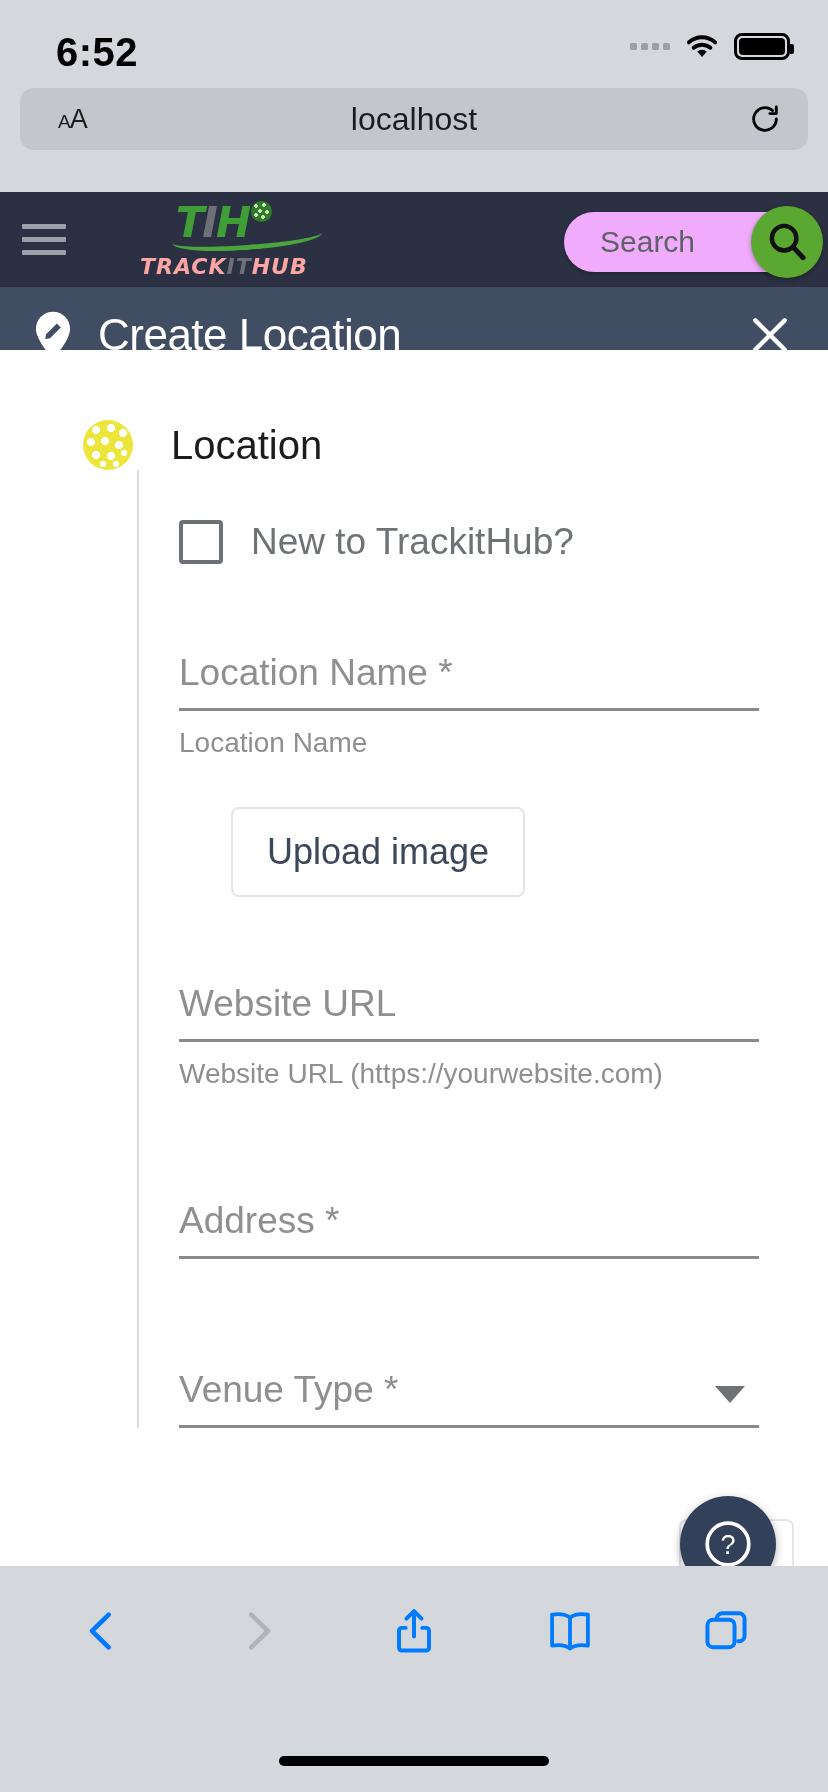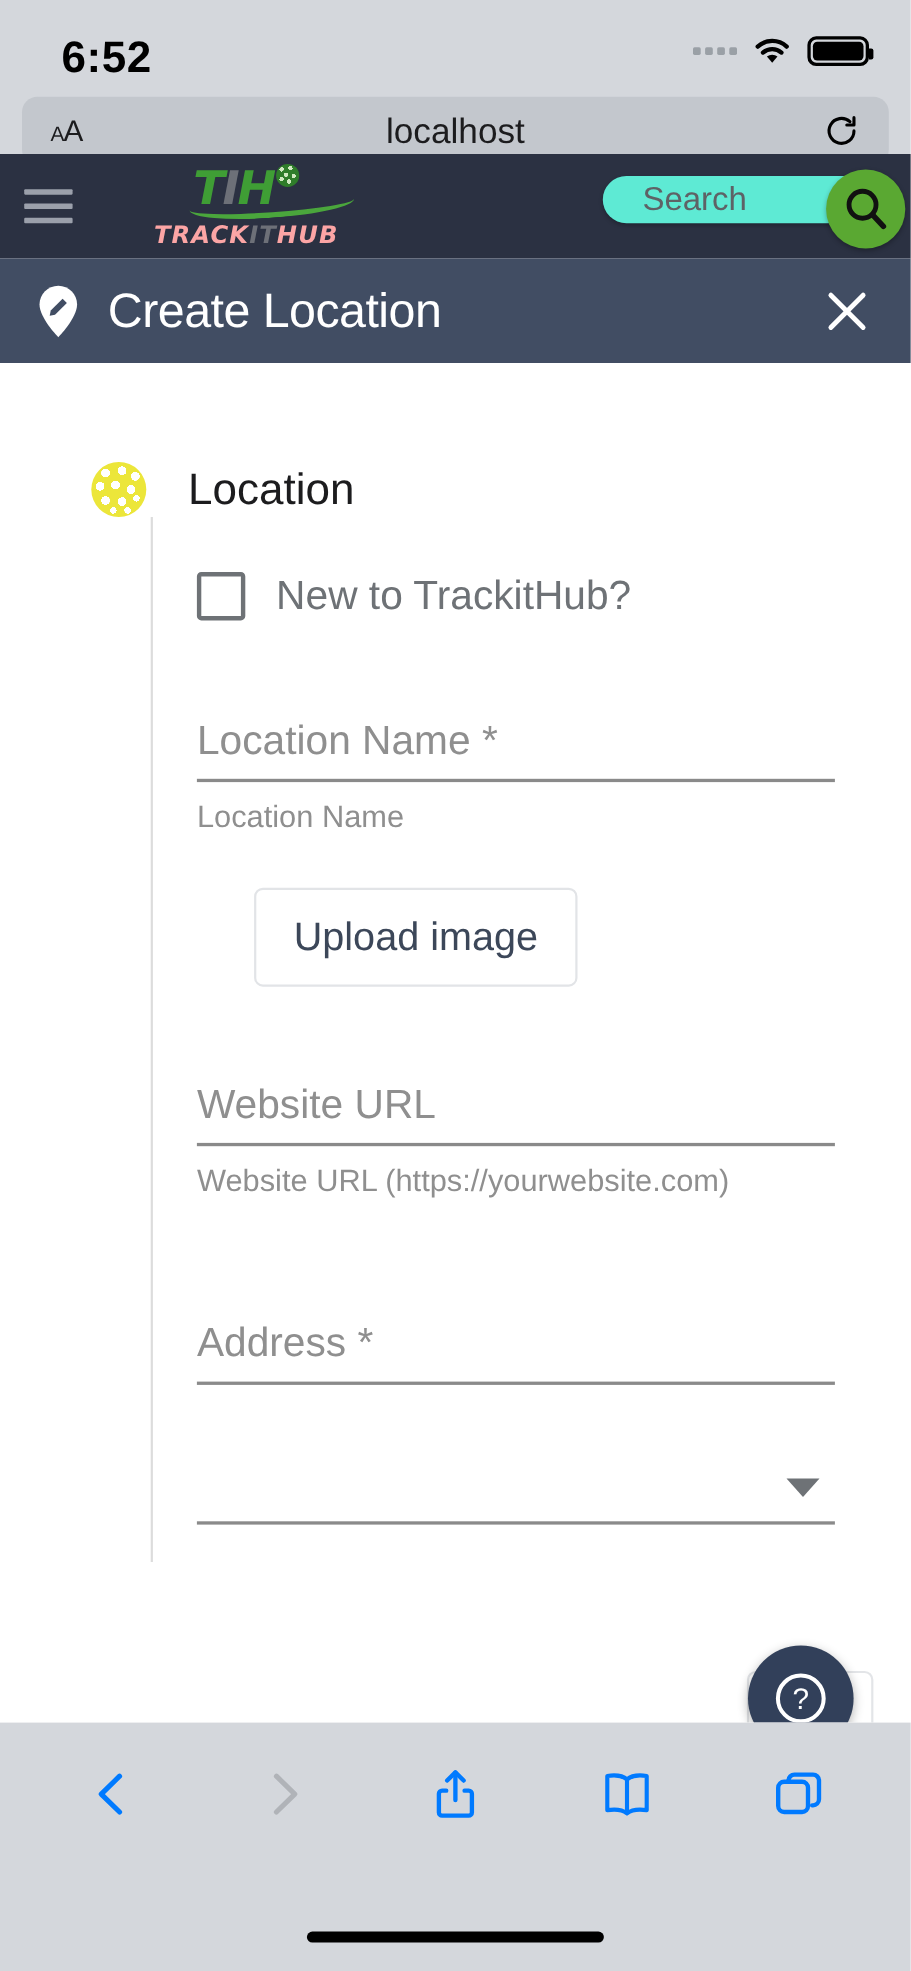--- a/index.html
+++ b/index.html
@@ -6,21 +6,21 @@
   html,body { width:828px; height:1792px; }
   body {
     font-family:"Liberation Sans", sans-serif;
     background:#ffffff;
     overflow:hidden;
     position:relative;
   }
 
   
   .status-bar{
-    height:140px; background:#d4d7dc;
+    height:192px; background:#d4d7dc;
     position:relative;
   }
   .status-time{
     position:absolute; left:56px; top:30px;
     font-size:40px; font-weight:600; color:#000;
     letter-spacing:.5px;
   }
   .status-right{
     position:absolute; right:38px; top:32px;
     display:flex; align-items:center; gap:14px;
@@ -37,21 +37,21 @@
     width:4px; height:10px; background:#000; border-radius:0 2px 2px 0;
   }
   .batt i{ display:block; width:100%; height:100%; background:#000; border-radius:4px;}
 
   
   .url-bar{
     position:absolute; left:20px; top:88px; right:20px; height:62px;
     background:#c3c7cd; border-radius:14px;
     display:flex; align-items:center; padding:0 26px;
   }
-  .aa-ico{ font-size:27px; color:#1c1c1e; letter-spacing:-1px; }
+  .aa-ico{ font-size:27px; color:#1c1c1e; letter-spacing:-1px;margin-left:12px; }
   .aa-ico .small{ font-size:19px; }
   .url-text{
     position:absolute; left:0; right:0; text-align:center;
     font-size:32px; color:#1c1c1e;
   }
   .reload-ico{ margin-left:auto; width:34px; height:34px; z-index:2;}
 
   
   .app-header{
     height:95px; background:#2b3142;
@@ -97,22 +97,22 @@
     font-size:22px; font-weight:bold; font-style:italic;
     letter-spacing:1px; margin-top:12px;
   }
   .logo-sub .g{ color:#fca5a5;} .logo-sub .gy{ color:#6d7078;}
 
   .search-wrap{
     position:absolute; right:30px; top:20px;
     width:250px; height:60px;
   }
   .search-field{
-    position:absolute; left:0; top:0; width:250px; height:43px;
-    background:#5eead4; border-radius:30px;
+    position:absolute; left:16px; top:0; width:250px; height:60px;
+    background:#f0abfc; border-radius:30px;
     display:flex; align-items:center; padding-left:36px;
     font-size:30px; color:#5e6266;
     box-shadow:0 2px 4px rgba(0,0,0,.25);
   }
   .search-btn{
     position:absolute; right:-25px; top:-6px;
     width:72px; height:72px; border-radius:50%;
     background:#5aa832; display:flex; align-items:center; justify-content:center;
     cursor:pointer; box-shadow:0 2px 5px rgba(0,0,0,.3);
   }
@@ -335,20 +335,21 @@
     <div class="field">
       <div class="field-line">
         <span class="field-label">Address *</span>
       </div>
     </div>
 
     <div class="spacer-lg"></div>
 
     <div class="field">
       <div class="field-line">
+        <span class="field-label">Venue Type *</span>
         <span class="caret"></span>
       </div>
     </div>
 
   </div>
 
   <div class="white-card"></div>
   <div class="fab-help">
     <svg width="52" height="52" viewBox="0 0 24 24">
       <circle cx="12" cy="12" r="9.6" stroke="#fff" stroke-width="1.7" fill="none"></circle>

